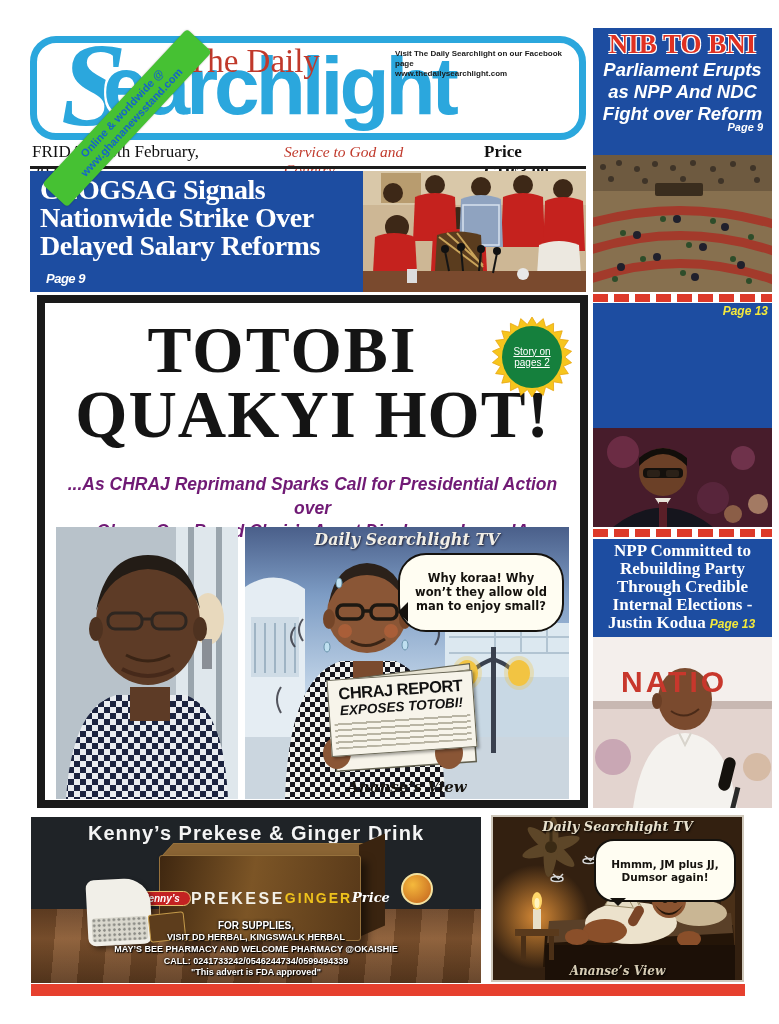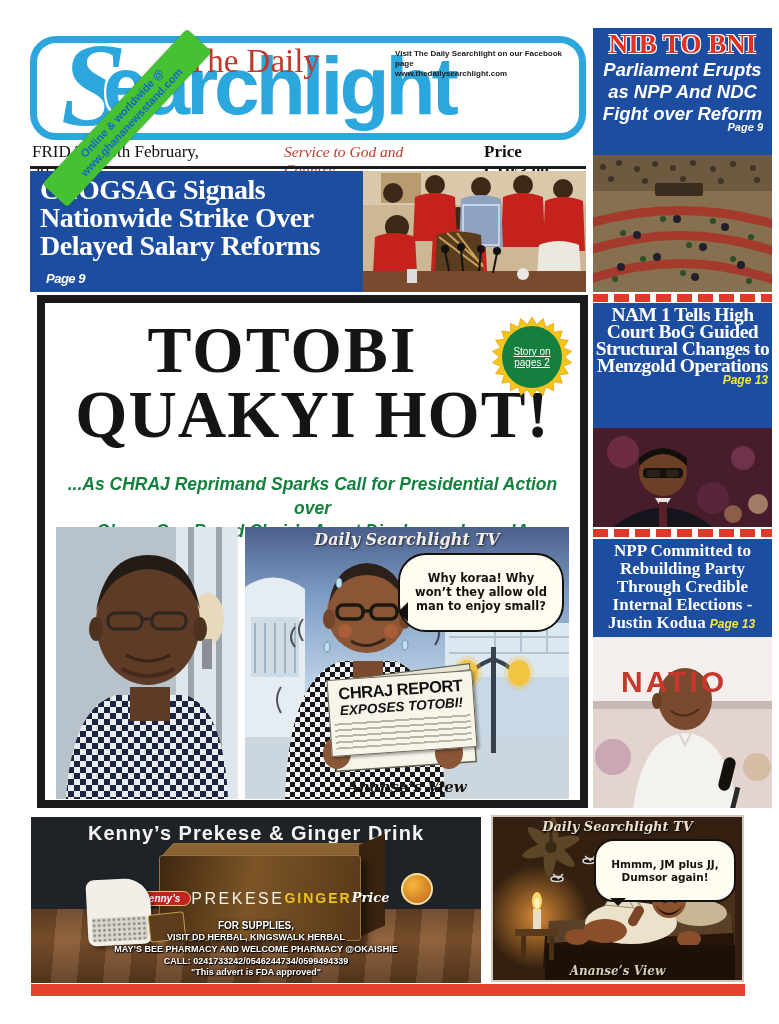--- a/index.html
+++ b/index.html
@@ -73,21 +73,21 @@
       color:#141414;}
   .hl1{top:14px;font-size:66px;line-height:1;letter-spacing:2px;left:-30px;width:100%;}
   .hl2{top:78px;font-size:67px;line-height:1;letter-spacing:1px;left:0;}
   .burst{right:8px;top:12px;width:80px;height:84px;}
   .burst svg{position:absolute;left:0;top:0;width:80px;height:84px;}
   .burst-inner{position:absolute;left:10px;top:11px;width:60px;height:62px;background:#15803d;
                border-radius:50%;display:flex;align-items:center;justify-content:center;
                text-align:center;color:#fff;font-size:10px;line-height:1.15;padding:2px;
                box-sizing:border-box;text-decoration:underline;}
   .subhead{top:170px;left:12px;right:12px;text-align:center;font-weight:bold;
-           font-style:italic;font-size:17.5px;line-height:1.35;color:#15803d;}
+           font-style:italic;font-size:17.5px;line-height:1.35;color:#701a75;}
   .photos{left:11px;top:224px;width:513px;height:272px;display:flex;gap:7px;}
   .mp-left{width:182px;height:272px;overflow:hidden;}
   .mp-cartoon{position:relative;width:324px;height:272px;overflow:hidden;}
 
   .cart-title{position:absolute;top:3px;left:0;width:100%;text-align:center;
      font-family:"DejaVu Serif",serif;font-style:italic;font-weight:bold;font-size:16px;
      color:#f2efe6;text-shadow:1px 1px 2px #223;}
   .bubble{position:absolute;background:#fffdf2;border:2.5px solid #15120e;border-radius:28px;
           padding:17px 10px;font-weight:bold;font-size:11.5px;line-height:1.2;text-align:center;
           color:#15120e;font-family:"DejaVu Sans",sans-serif;}
@@ -117,21 +117,21 @@
         background:linear-gradient(100deg,#3f2710,#7c5526 45%,#52341686);
         background-color:#5d3d1c;border:1px solid #96713c;border-radius:3px;
         display:flex;flex-direction:row;align-items:center;justify-content:center;
         box-shadow:6px 6px 8px rgba(0,0,0,.5);}
   .kbox-top{position:absolute;left:128px;top:26px;width:200px;height:14px;background:#8a6434;
             transform:skewX(-42deg);transform-origin:bottom left;border:1px solid #96713c;}
   .kbox-side{position:absolute;left:328px;top:28px;width:26px;height:92px;background:#3a2410;
              transform:skewY(-24deg);transform-origin:top left;}
   .ribbon{background:#c32222;border:1px solid #e8c070;border-radius:10px;color:#fff;
           font-style:italic;font-weight:bold;font-size:10px;padding:1px 10px;}
-  .kp1{color:#f4f1e8;font-weight:normal;font-size:16px;letter-spacing:2.5px;margin-top:2px;}
+  .kp1{color:#f4f1e8;font-weight:bold;font-size:16px;letter-spacing:2.5px;margin-top:2px;}
   .kp2{color:#eec21c;font-weight:bold;font-size:14px;letter-spacing:2px;}
   .kp3{color:#fff;font-family:"DejaVu Serif",serif;font-style:italic;font-weight:bold;
        font-size:13px;margin-top:-1px;}
   .badge{position:absolute;right:48px;top:56px;width:28px;height:28px;border-radius:50%;
          background:radial-gradient(circle at 35% 35%,#f5b93c,#c2611d);border:2px solid #f3e2a0;}
   .teabag{position:absolute;left:56px;top:62px;width:64px;height:66px;background:#f1efe8;
           border-radius:8px 26px 8px 8px;transform:rotate(-3deg);
           box-shadow:3px 3px 5px rgba(0,0,0,.45);}
   .teabag:after{content:"";position:absolute;left:4px;bottom:4px;right:4px;height:24px;
           border-radius:4px;background:radial-gradient(circle,#8b8b85 1px,transparent 1.6px);
@@ -287,21 +287,20 @@
           <circle cx="148" cy="110" r="4"></circle>
         <circle cx="28" cy="112" r="4"></circle>
           <circle cx="102" cy="122" r="4"></circle>
       </g>
     </svg>
   </div>
 
   <div class="abs divider" style="left:593px;top:294px;"></div>
 
   <div class="abs side-box nam">
-    <div class="nam-headline">NAM 1 Tells High Court BoG Guided Structural Changes to Menzgold Operations</div>
     <div class="page-yellow">Page 13</div>
   </div>
 
   <div class="abs nam-photo">
     <svg width="179" height="99" viewBox="0 0 179 99">
       <rect width="179" height="99" fill="#471c2b"></rect>
       <circle cx="30" cy="24" r="16" fill="#7a3350" opacity=".7"></circle>
       <circle cx="150" cy="30" r="12" fill="#8a4160" opacity=".6"></circle>
       <circle cx="120" cy="70" r="16" fill="#5d2840" opacity=".8"></circle>
       <circle cx="165" cy="76" r="10" fill="#caa27c" opacity=".7"></circle>

